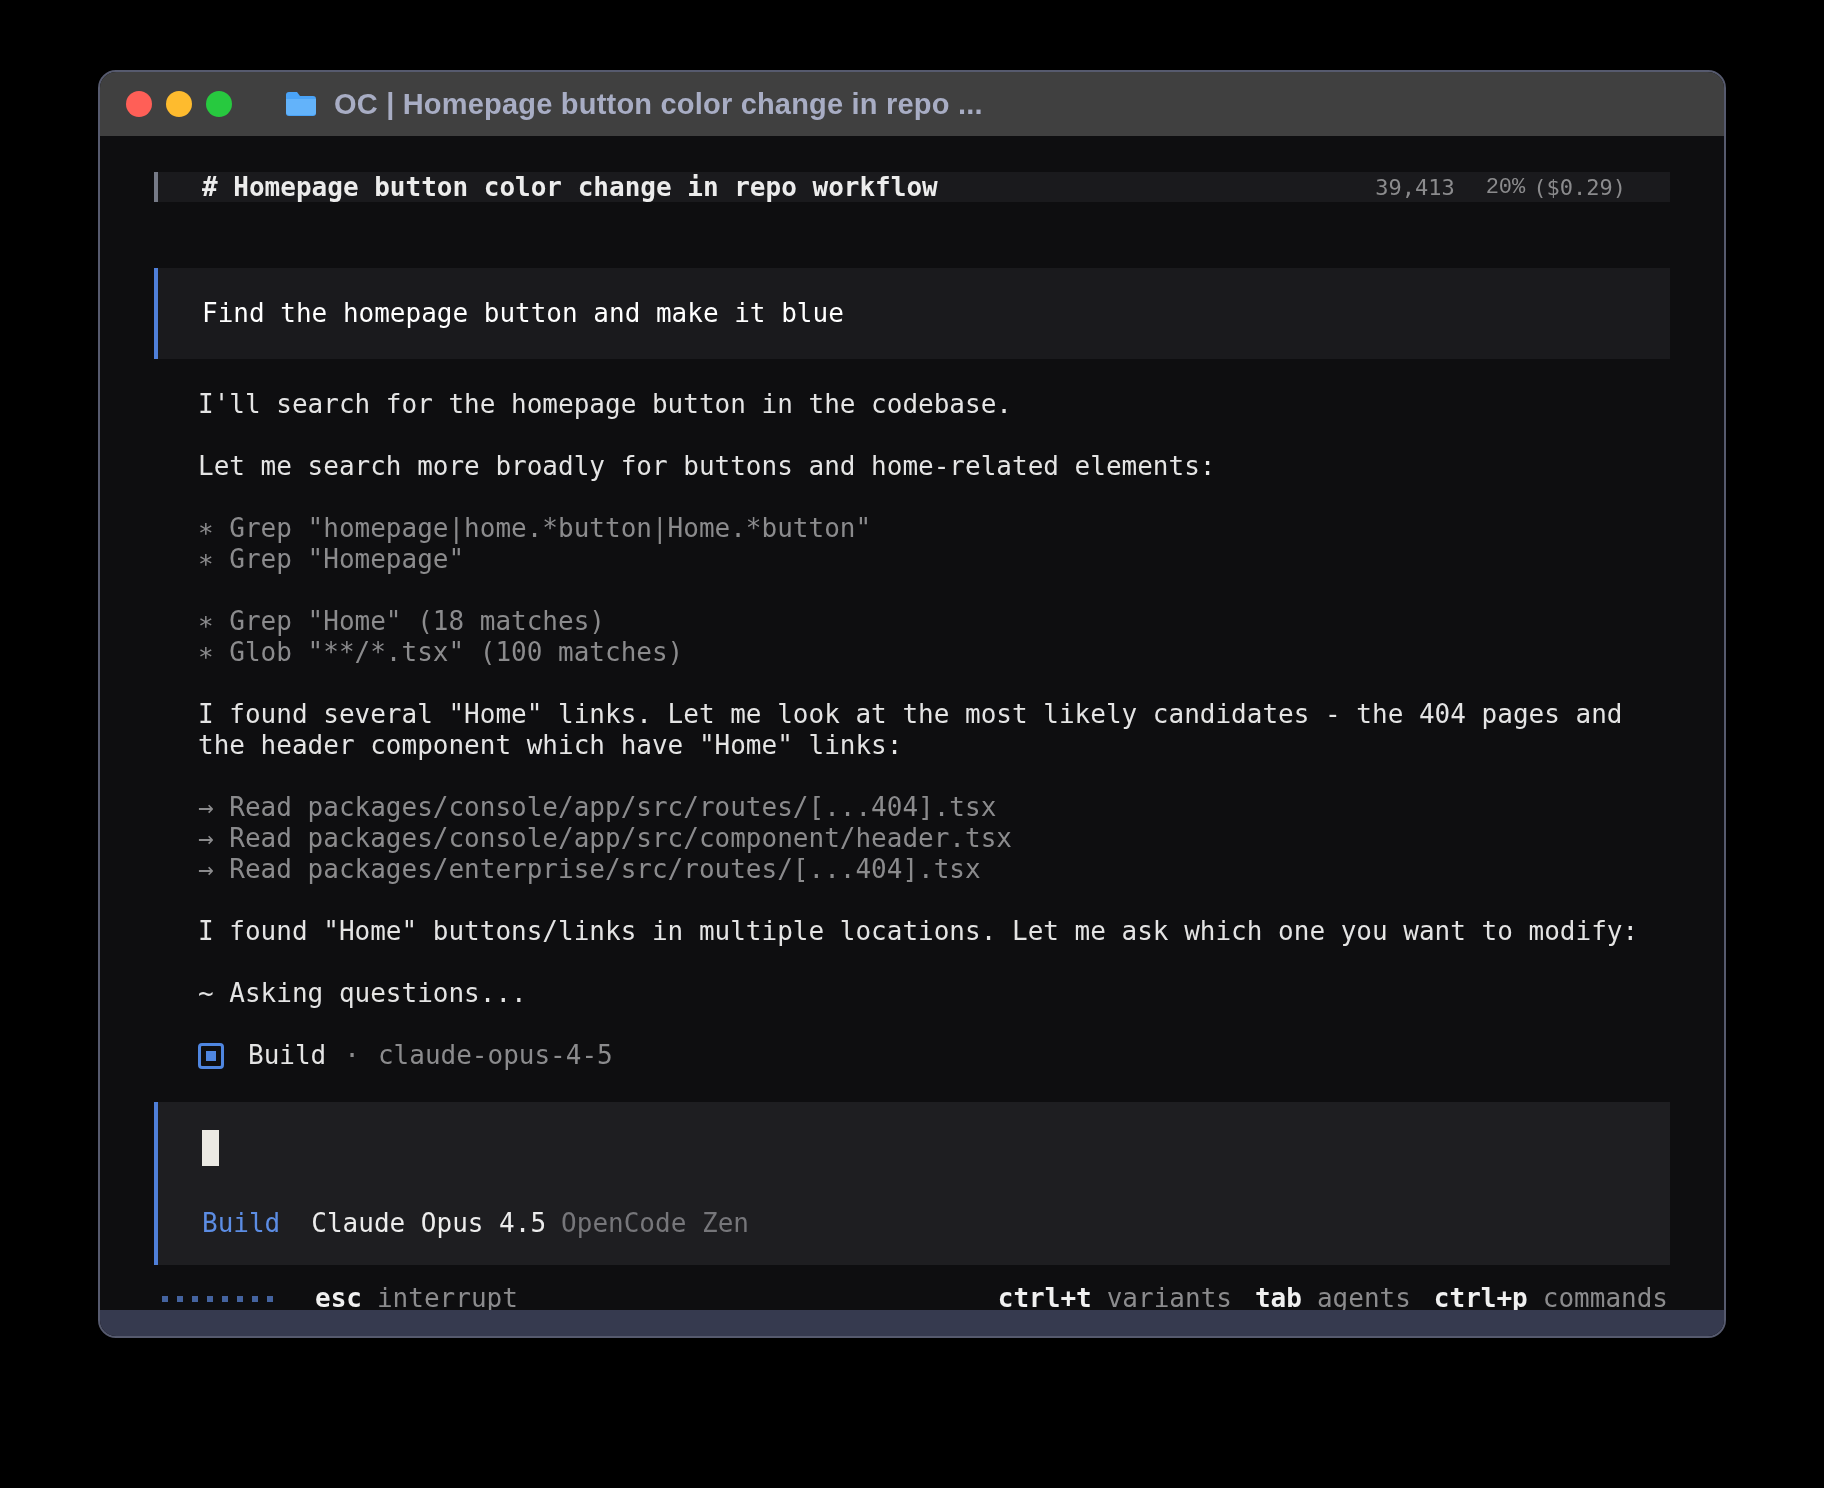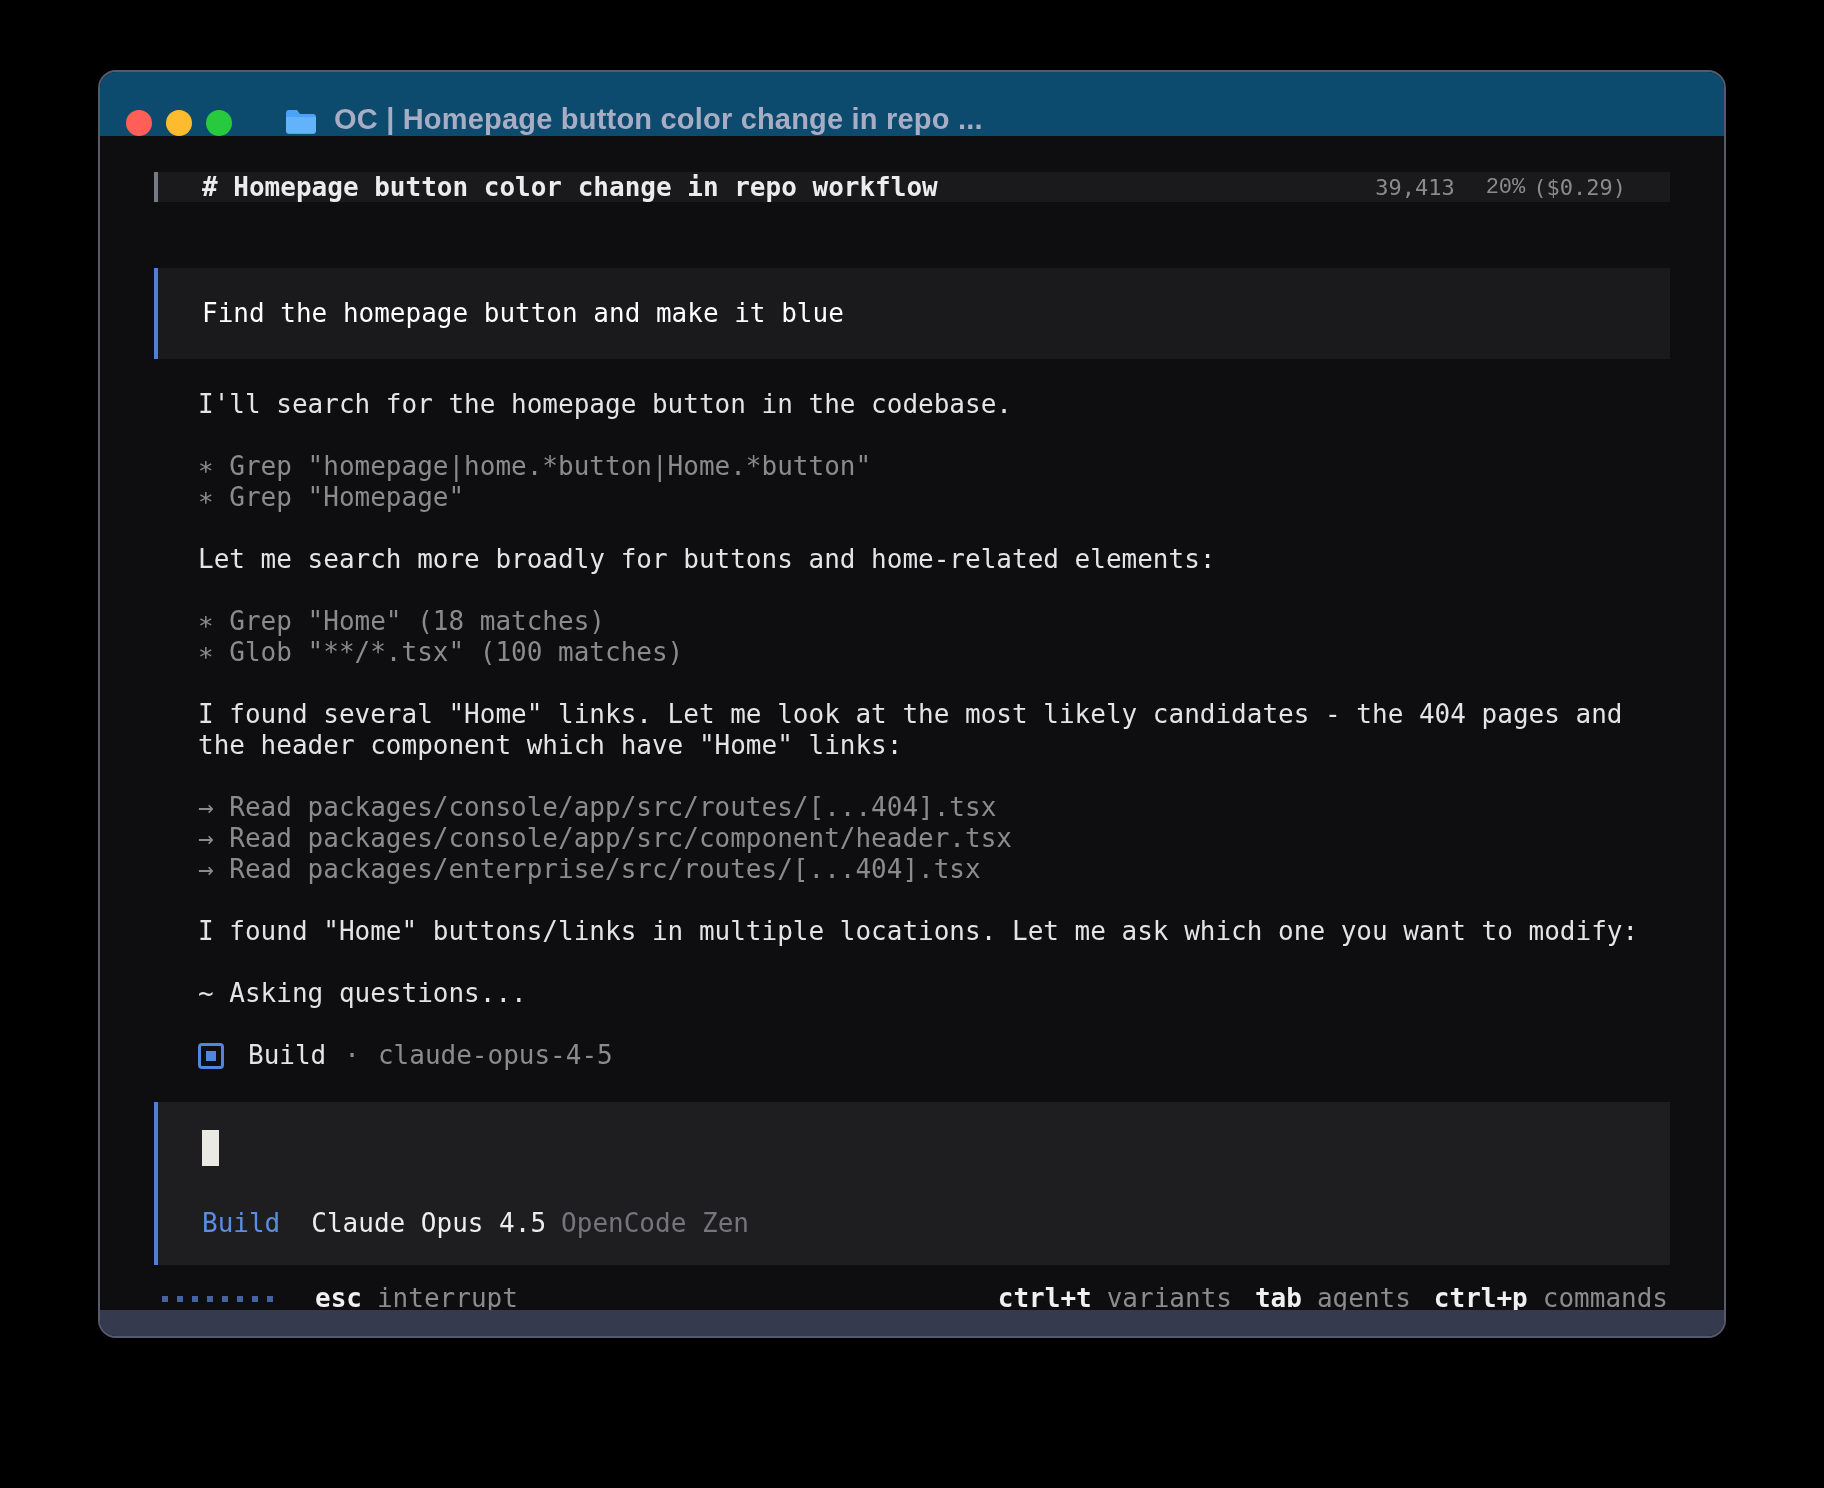--- a/index.html
+++ b/index.html
@@ -2,21 +2,21 @@
 <html><head>
 <meta charset="utf-8">
 <style>
   html,body{margin:0;padding:0;background:#000;}
   .stage{position:relative;width:1824px;height:1488px;background:#000;overflow:hidden;
          font-family:"DejaVu Sans Mono","Liberation Mono",monospace;}
   .window{position:absolute;left:98px;top:70px;width:1628px;height:1268px;
           background:#0e0e10;border:2px solid #565a6e;border-radius:18px;
           display:flex;flex-direction:column;overflow:hidden;box-sizing:border-box;}
   
-  .titlebar{height:64px;flex:0 0 64px;background:#0c4a6e;display:flex;align-items:flex-end;
+  .titlebar{height:64px;flex:0 0 64px;background:#404040;display:flex;align-items:center;
             padding:0 26px;}
   .lights{display:flex;gap:14px;align-items:center;}
   .light{width:26px;height:26px;border-radius:50%;display:inline-block;}
   .light.red{background:#ff5f57;}
   .light.yellow{background:#febb2e;}
   .light.green{background:#27c93f;}
   .folder{margin-left:52px;display:flex;align-items:center;}
   .titletext{margin-left:16px;color:#a8adc4;font-family:"Liberation Sans",sans-serif;
              font-weight:bold;font-size:29px;letter-spacing:0.2px;}
   
@@ -95,26 +95,26 @@
         </span>
       </div>
 
       <div class="panel user-panel">
         <span>Find the homepage button and make it blue</span>
       </div>
 
       <div class="chat">
         <div class="block t-white">I'll search for the homepage button in the codebase.</div>
 
+        <div class="block t-white">Let me search more broadly for buttons and home-related elements:</div>
+
         <div class="block">
           <div class="t-gray">∗ Grep "homepage|home.*button|Home.*button"</div>
           <div class="t-gray">∗ Grep "Homepage"</div>
         </div>
-
-        <div class="block t-white">Let me search more broadly for buttons and home-related elements:</div>
 
         <div class="block">
           <div class="t-gray">∗ Grep "Home" (18 matches)</div>
           <div class="t-gray">∗ Glob "**/*.tsx" (100 matches)</div>
         </div>
 
         <div class="block t-white">I found several "Home" links. Let me look at the most likely candidates - the 404 pages and the header component which have "Home" links:</div>
 
         <div class="block">
           <div class="t-gray">→ Read packages/console/app/src/routes/[...404].tsx</div>

